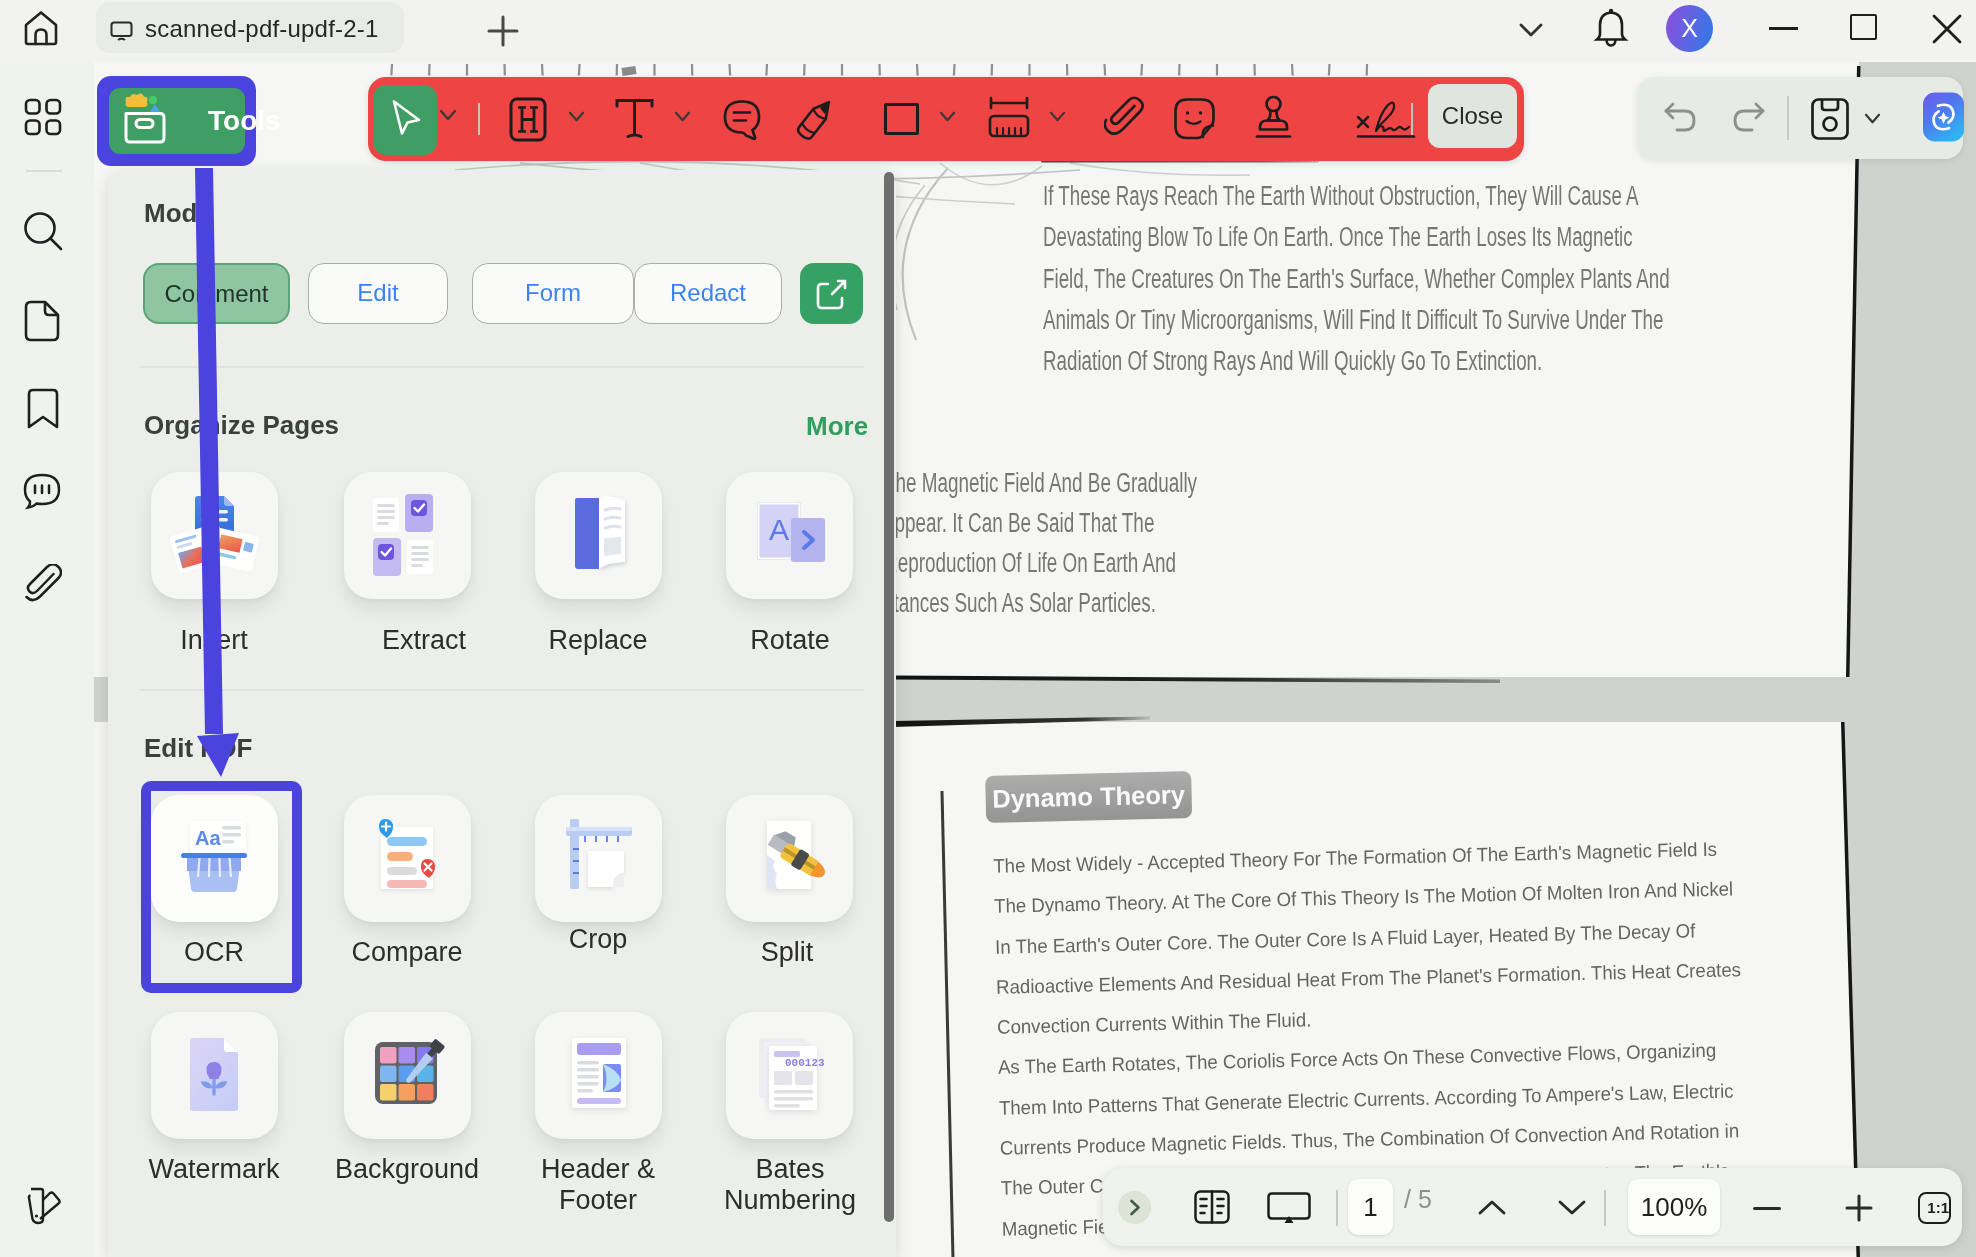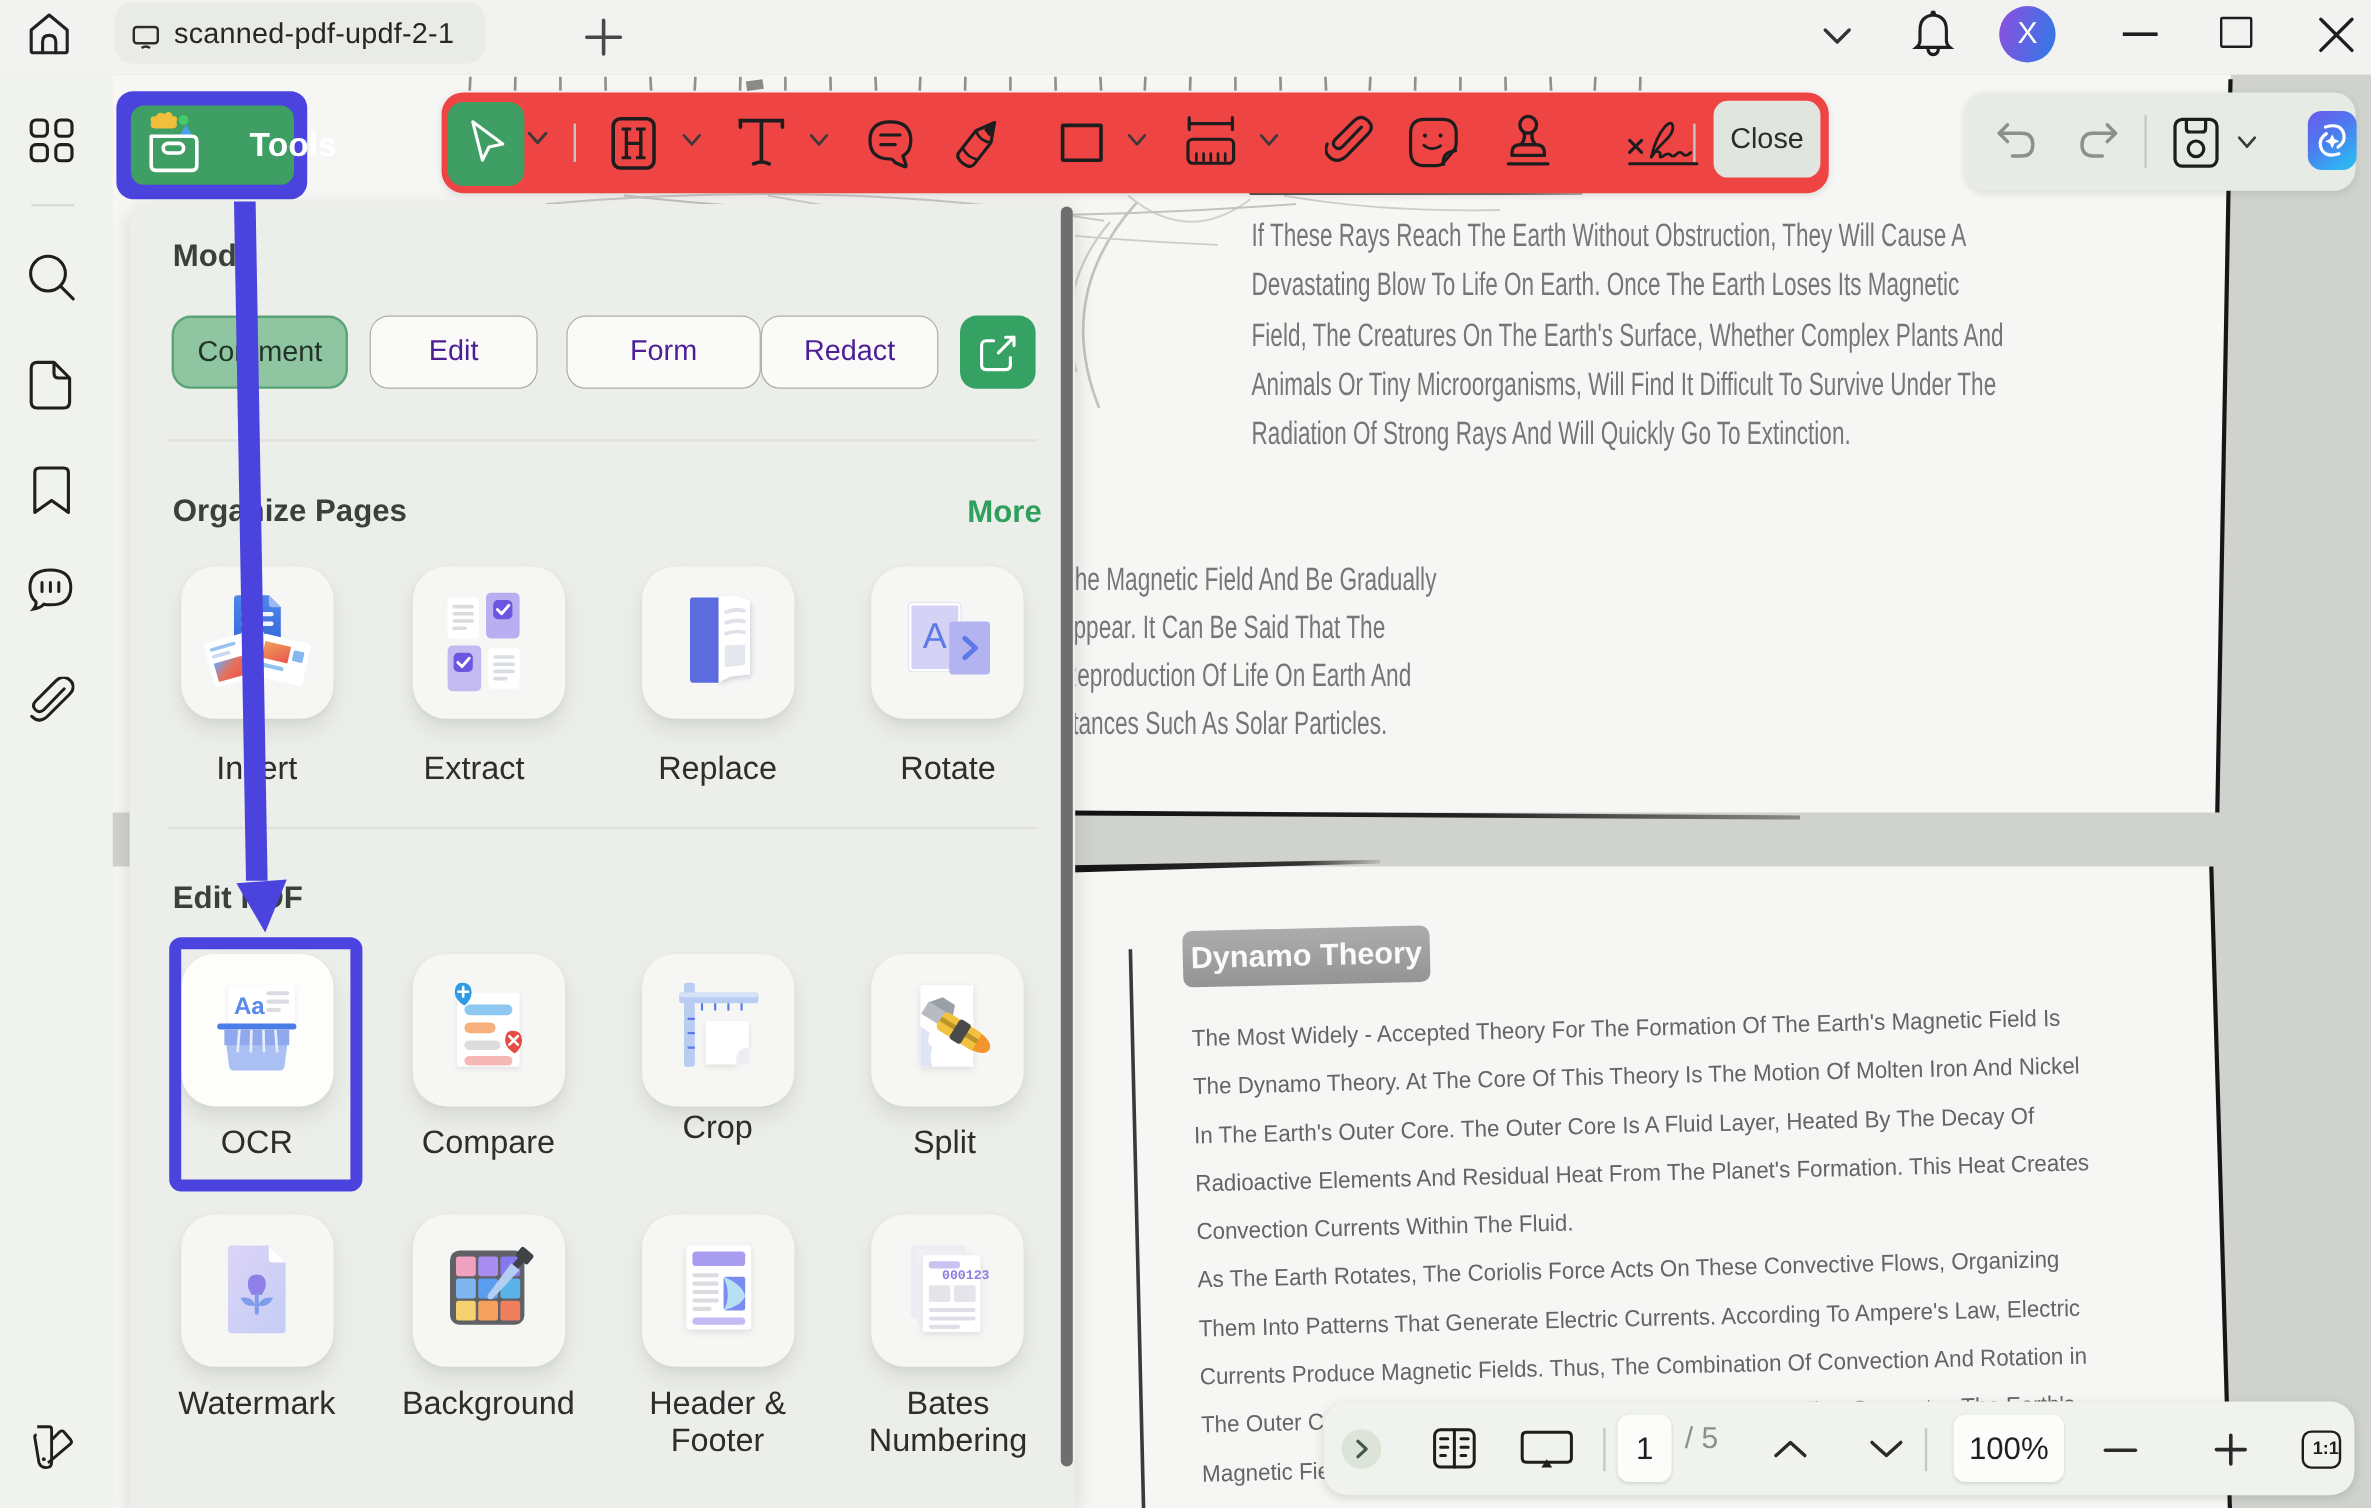--- a/index.html
+++ b/index.html
@@ -314,21 +314,21 @@
   <path d="M30.5 21 L36 12 L41.5 21 Z" fill="#4aa3e8"></path>
   <g fill="none" stroke="#fff" stroke-width="3" stroke-linejoin="round">
     <path d="M7 21.5 L41 21.5 Q45 21.5 45 25.5 L45 46 Q45 50 41 50 L11 50 Q7 50 7 46 Z"></path>
     <rect x="17" y="27.5" width="17" height="8" rx="4"></rect>
   </g>
 </svg>
 
 <style>
   .tile { position:absolute; width:127px; height:127px; background:#f6f7f5; border-radius:28px; box-shadow:0 10px 16px rgba(90,100,90,0.13), 0 2px 4px rgba(90,100,90,0.06); }
   .tlabel { position:absolute; font-size:27px; color:#2d2d2d; text-align:center; width:190px; }
-  .mbtn { position:absolute; top:93px; height:61px; background:#fafbf9; border:1.8px solid #a9aea8; border-radius:16px; font-size:24px; color:#4c1d95; text-align:center; line-height:58px; }
+  .mbtn { position:absolute; top:93px; height:61px; background:#fafbf9; border:1.8px solid #a9aea8; border-radius:16px; font-size:24px; color:#3b82f6; text-align:center; line-height:58px; }
   .shead { position:absolute; font-size:26px; font-weight:bold; color:#3a403b; }
 </style>
 <div id="panel" class="abs" style="left:108px;top:170px;width:788px;height:1087px;background:#eceeea;border-radius:18px 18px 0 0;box-shadow:0 4px 16px rgba(50,60,50,0.16);">
   <div class="shead" style="left:36px;top:28px;">Mode</div>
   <div class="mbtn" style="left:35px;width:147px;background:#8fc5a0;border:2px solid #5aa475;color:#20342a;">Comment</div>
   <div class="mbtn" style="left:200px;width:140px;">Edit</div>
   <div class="mbtn" style="left:364px;width:162px;">Form</div>
   <div class="mbtn" style="left:526px;width:148px;">Redact</div>
   <div class="abs" style="left:692px;top:93px;width:63px;height:61px;background:#35a263;border-radius:14px;"></div>
   <svg class="abs" style="left:707px;top:108px" width="33" height="33" viewBox="0 0 33 33" fill="none" stroke="#fff" stroke-width="2.6" stroke-linecap="round" stroke-linejoin="round">
@@ -490,21 +490,21 @@
       <path d="M74 36.5 Q86 38.5 86 44.5 Q86 50.5 74 52.5 Z" fill="#f2952e"></path>
     </g>
   </svg>
 
   <div class="tlabel" style="left:11px;top:767px;">OCR</div>
   <div class="tlabel" style="left:204px;top:767px;">Compare</div>
   <div class="tlabel" style="left:395px;top:754px;">Crop</div>
   <div class="tlabel" style="left:584px;top:767px;">Split</div>
 
   <div class="tlabel" style="left:11px;top:455px;">Insert</div>
-  <div class="tlabel" style="left:192px;top:455px;text-align:center;">Extract</div>
+  <div class="tlabel" style="left:221px;top:455px;text-align:center;">Extract</div>
   <div class="tlabel" style="left:395px;top:455px;">Replace</div>
   <div class="tlabel" style="left:587px;top:455px;">Rotate</div>
 
   <div class="tile" style="left:43px;top:842px;"></div>
   <div class="tile" style="left:236px;top:842px;"></div>
   <div class="tile" style="left:427px;top:842px;"></div>
   <div class="tile" style="left:618px;top:842px;"></div>
 
   <svg class="abs" style="left:60px;top:858px" width="94" height="94" viewBox="0 0 94 94">
     <defs>

